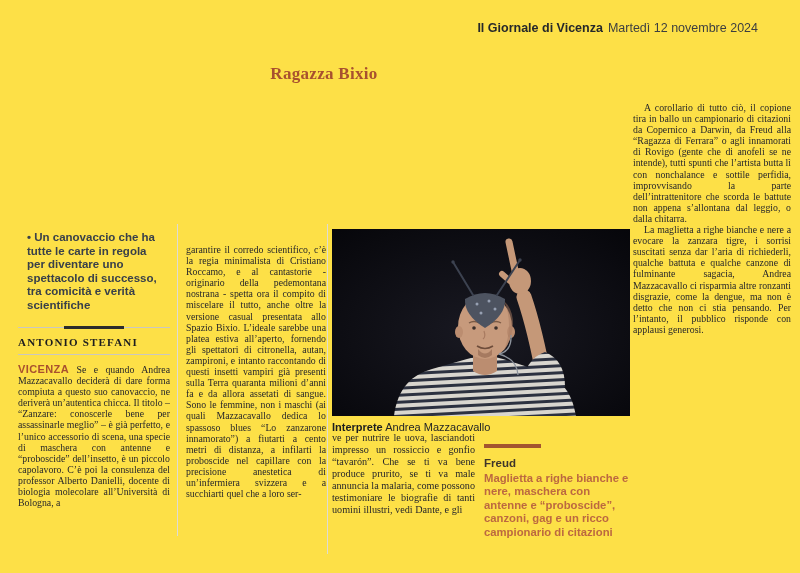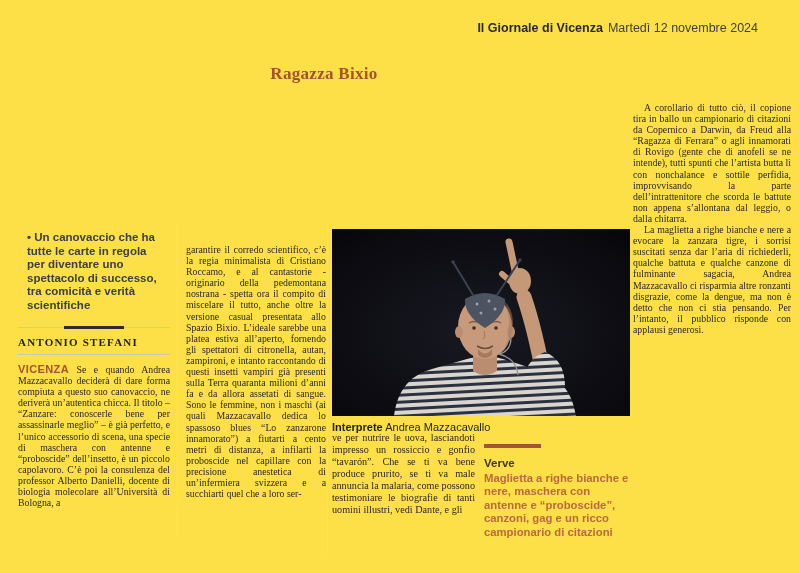--- a/index.html
+++ b/index.html
@@ -131,21 +131,21 @@
       <path d="M 179 106 Q 180 122 167 125 Q 185 130 186 146" stroke="#8d939c" stroke-width="1.3" fill="none"></path>
     </svg>
   </div>
 
   <p class="caption"><b>Interprete</b> <span>Andrea Mazzacavallo</span></p>
 
   <p class="col col3 body-text">ve per nutrire le uova, lasciandoti impresso un rossiccio e gonfio “tavarón”. Che se ti va bene produce prurito, se ti va male annuncia la malaria, come possono testimoniare le biografie di tanti uomini illustri, vedi Dante, e gli</p>
 
   <div class="verve">
     <div class="verve-rule"></div>
-    <div class="verve-label">Verve</div>
+    <div class="verve-label">Freud</div>
     <div class="verve-text">Maglietta a righe bianche e nere, maschera con antenne e “proboscide”, canzoni, gag e un ricco campionario di citazioni</div>
   </div>
 
   <div class="col col4">
     <p class="body-text indent">A corollario di tutto ciò, il copione tira in ballo un campionario di citazioni da Copernico a Darwin, da Freud alla “Ragazza di Ferrara” o agli innamorati di Rovigo (gente che di anofeli se ne intende), tutti spunti che l’artista butta lì con nonchalance e sottile perfidia, improvvisando la parte dell’intrattenitore che scorda le battute non appena s’allontana dal leggio, o dalla chitarra.</p>
     <p class="body-text indent">La maglietta a righe bianche e nere a evocare la zanzara tigre, i sorrisi suscitati senza dar l’aria di richiederli, qualche battuta e qualche canzone di fulminante sagacia, Andrea Mazzacavallo ci risparmia altre ronzanti disgrazie, come la dengue, ma non è detto che non ci stia pensando. Per l’intanto, il pubblico risponde con applausi generosi.</p>
   </div>
 
 </div>
 

